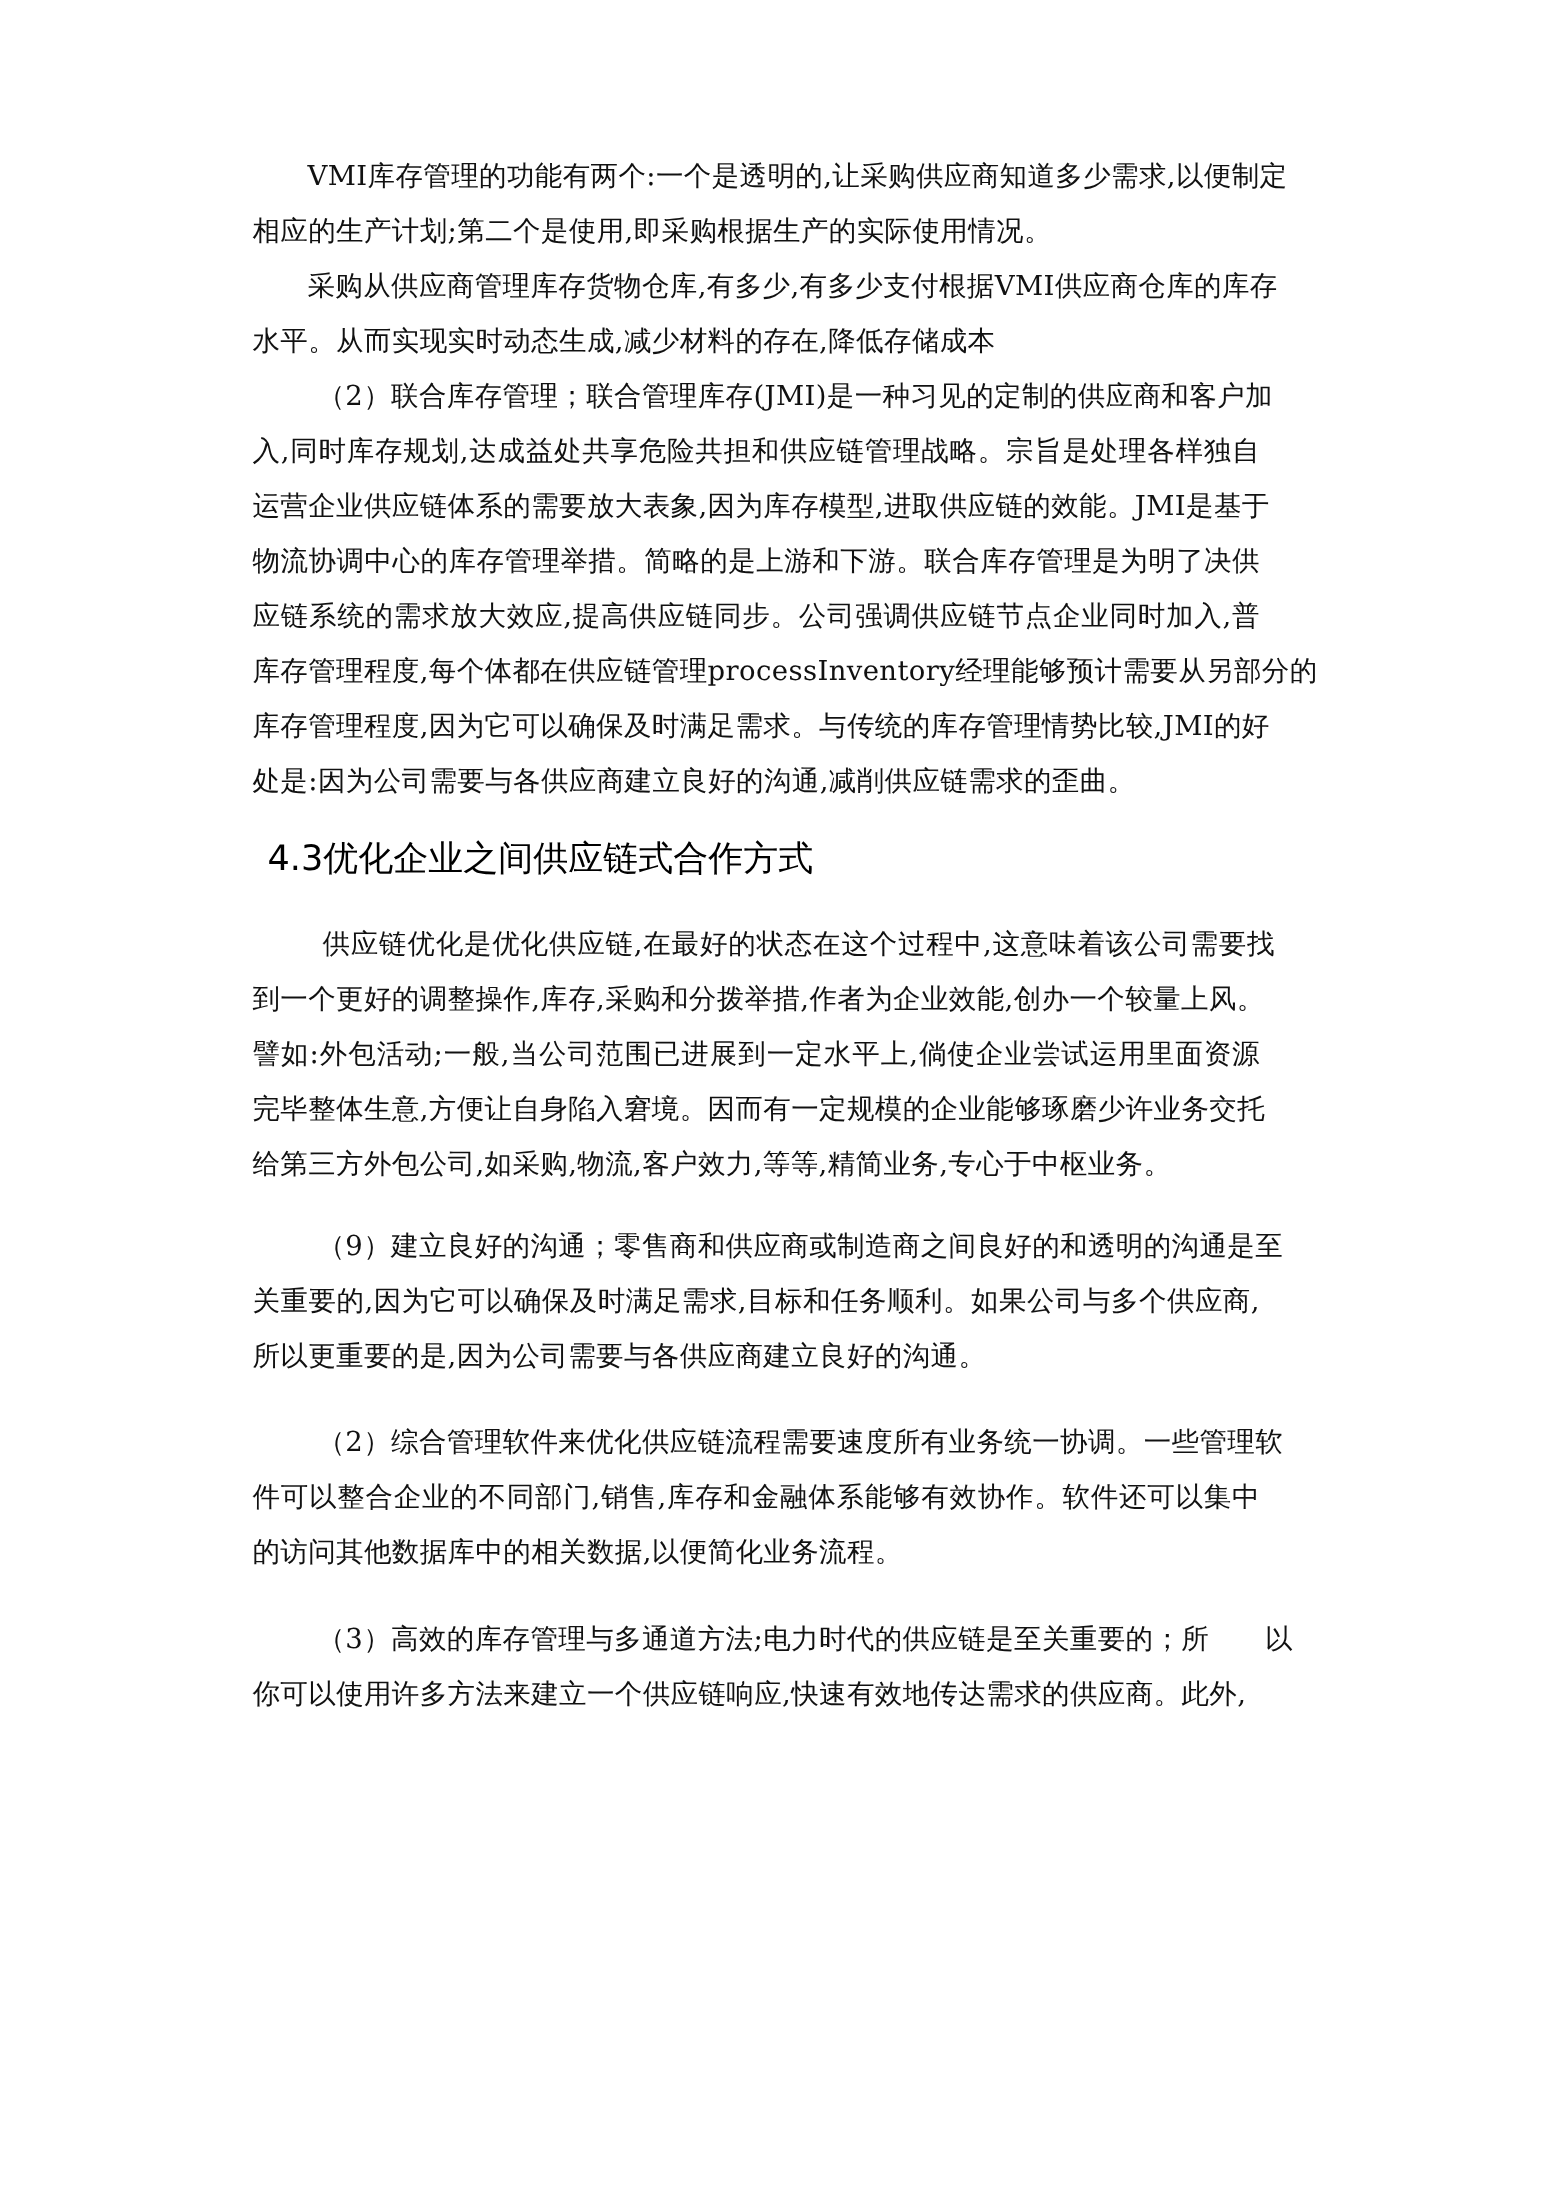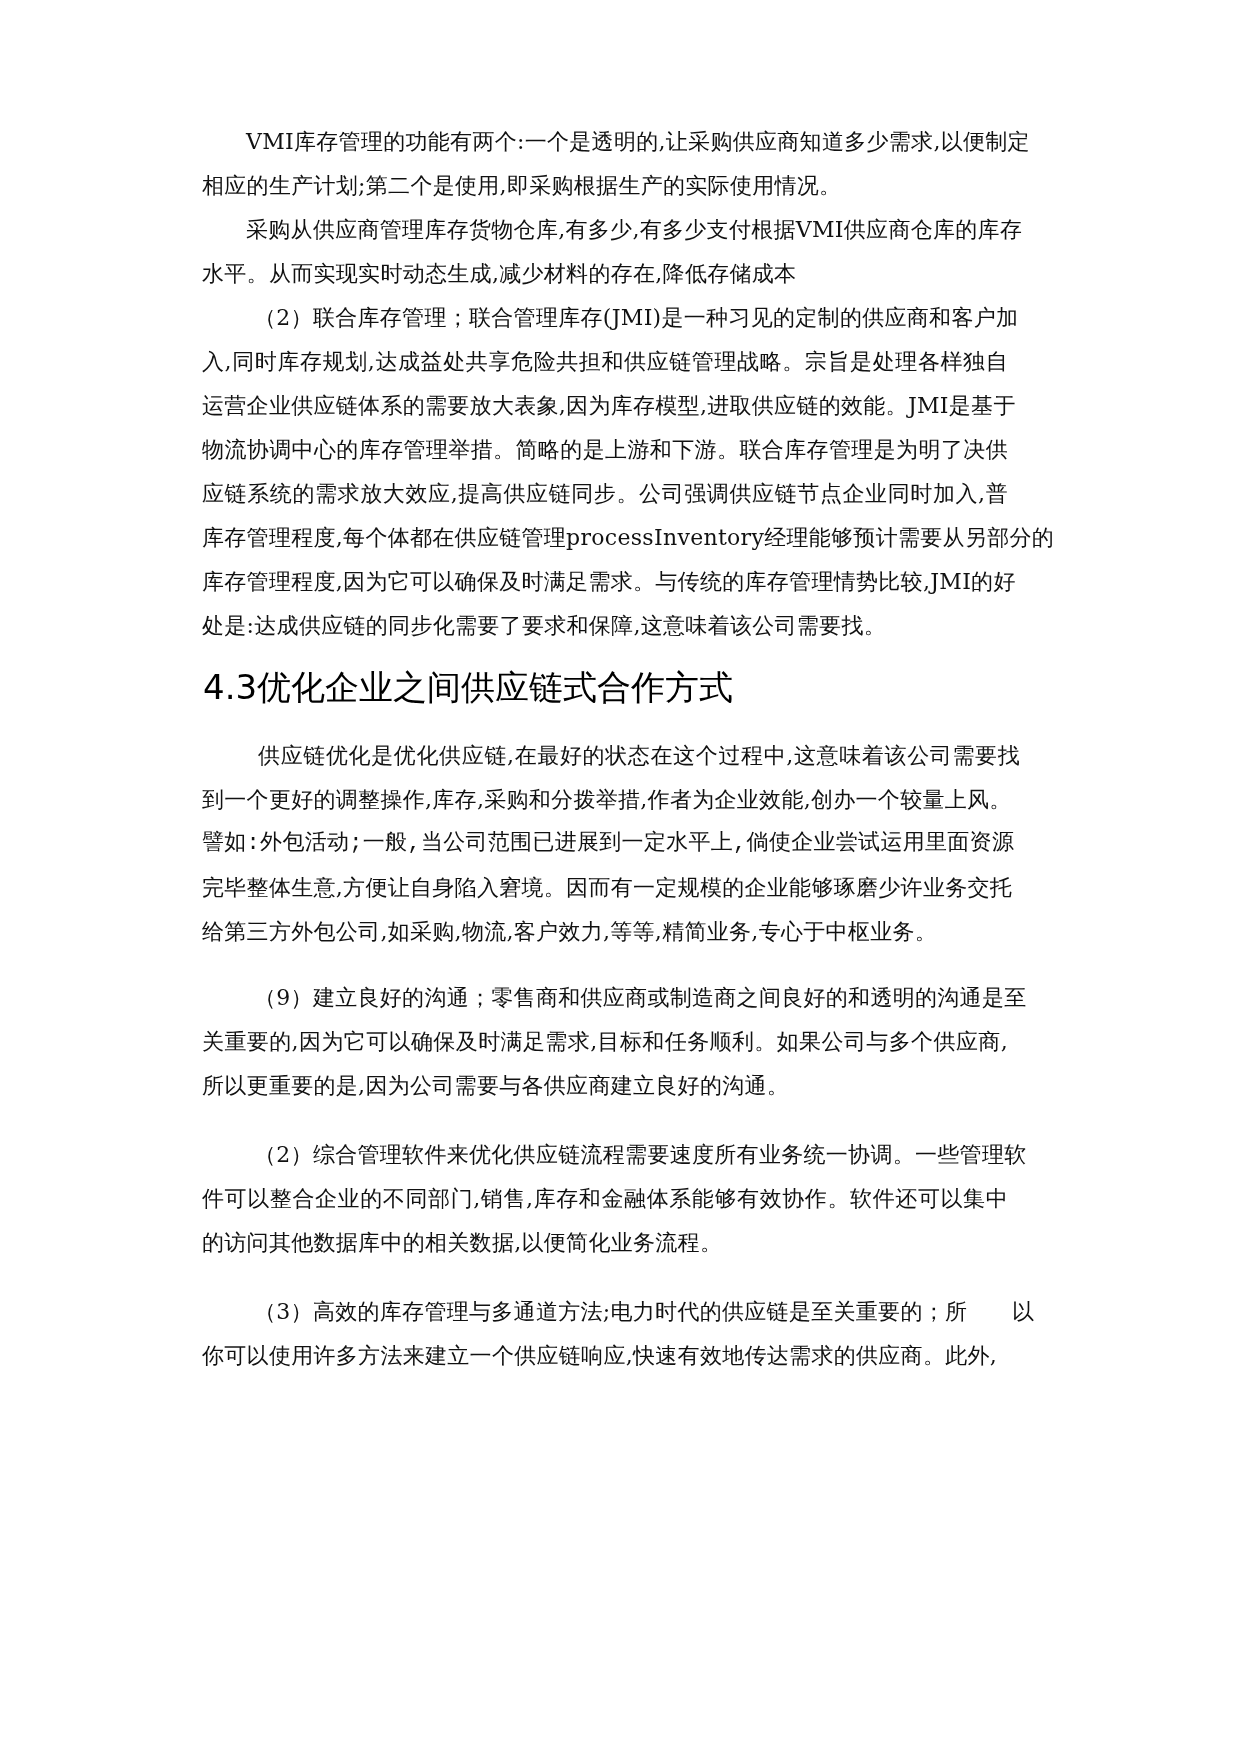--- a/index.html
+++ b/index.html
@@ -34,23 +34,23 @@
       width: 806px;
       text-align: justify;
       text-align-last: justify;
     }
     .line.indent { left: 44px; }
     .line.indent.justify { width: 762px; }
     .line.indent2 { left: 52px; }
     .line.indent2.justify { width: 754px; }
     .heading {
       position: absolute;
-      left: 1px;
+      left: 12px;
       font-family: "DejaVu Sans", "Liberation Sans", sans-serif;
-      font-size: 34px;
+      font-size: 28px;
       line-height: 34px;
       white-space: nowrap;
       color: #000;
     }
   </style>
 </head>
 <body>
 
 <div class="page">
 
@@ -60,27 +60,27 @@
   <div class="line indent justify" style="top:216px;">采购从供应商管理库存货物仓库,有多少,有多少支付根据VMI供应商仓库的库存</div>
   <div class="line" style="top:260px;">水平。从而实现实时动态生成,减少材料的存在,降低存储成本</div>
 
   <div class="line indent2 justify" style="top:304px;">（2）联合库存管理；联合管理库存(JMI)是一种习见的定制的供应商和客户加</div>
   <div class="line justify" style="top:348px;">入,同时库存规划,达成益处共享危险共担和供应链管理战略。宗旨是处理各样独自</div>
   <div class="line justify" style="top:392px;">运营企业供应链体系的需要放大表象,因为库存模型,进取供应链的效能。JMI是基于</div>
   <div class="line justify" style="top:436px;">物流协调中心的库存管理举措。简略的是上游和下游。联合库存管理是为明了决供</div>
   <div class="line justify" style="top:480px;">应链系统的需求放大效应,提高供应链同步。公司强调供应链节点企业同时加入,普</div>
   <div class="line justify" style="top:524px;">库存管理程度,每个体都在供应链管理processInventory经理能够预计需要从另部分的</div>
   <div class="line justify" style="top:568px;">库存管理程度,因为它可以确保及时满足需求。与传统的库存管理情势比较,JMI的好</div>
-  <div class="line" style="top:612px;">处是:达成供应链的同步化需要了要求和保障,这意味着该公司需要找。</div>
+  <div class="line" style="top:612px;">处是:因为公司需要与各供应商建立良好的沟通,减削供应链需求的歪曲。</div>
 
   <div class="heading" style="top:670px;">4.3优化企业之间供应链式合作方式</div>
 
   <div class="line indent justify" style="top:742px;margin-left:12px;">供应链优化是优化供应链,在最好的状态在这个过程中,这意味着该公司需要找</div>
   <div class="line justify" style="top:786px;">到一个更好的调整操作,库存,采购和分拨举措,作者为企业效能,创办一个较量上风。</div>
-  <div class="line justify" style="top:830px;font-family:Liberation Mono, monospace;">譬如:外包活动;一般,当公司范围已进展到一定水平上,倘使企业尝试运用里面资源</div>
+  <div class="line justify" style="top:830px;">譬如:外包活动;一般,当公司范围已进展到一定水平上,倘使企业尝试运用里面资源</div>
   <div class="line justify" style="top:874px;">完毕整体生意,方便让自身陷入窘境。因而有一定规模的企业能够琢磨少许业务交托</div>
   <div class="line" style="top:918px;">给第三方外包公司,如采购,物流,客户效力,等等,精简业务,专心于中枢业务。</div>
 
   <div class="line indent2 justify" style="top:984px;">（9）建立良好的沟通；零售商和供应商或制造商之间良好的和透明的沟通是至</div>
   <div class="line justify" style="top:1028px;">关重要的,因为它可以确保及时满足需求,目标和任务顺利。如果公司与多个供应商,</div>
   <div class="line" style="top:1072px;">所以更重要的是,因为公司需要与各供应商建立良好的沟通。</div>
 
   <div class="line indent2 justify" style="top:1141px;">（2）综合管理软件来优化供应链流程需要速度所有业务统一协调。一些管理软</div>
   <div class="line justify" style="top:1185px;">件可以整合企业的不同部门,销售,库存和金融体系能够有效协作。软件还可以集中</div>
   <div class="line" style="top:1229px;">的访问其他数据库中的相关数据,以便简化业务流程。</div>

